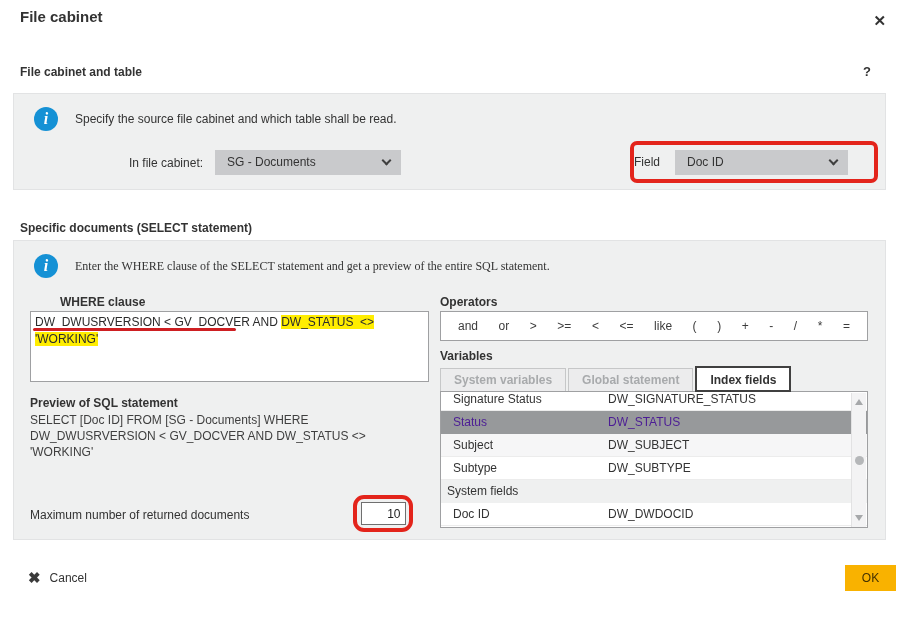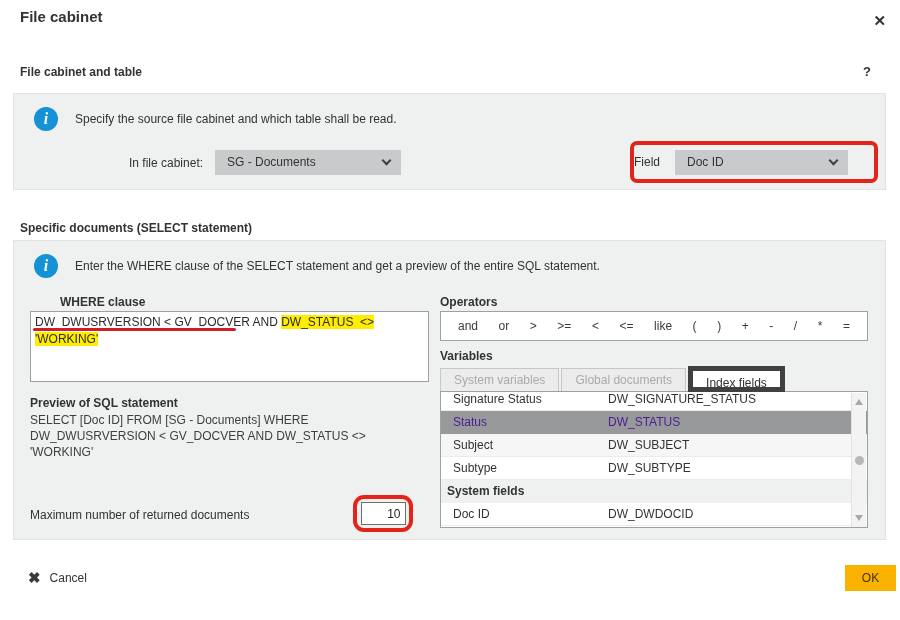--- a/index.html
+++ b/index.html
@@ -42,35 +42,35 @@
   .hl { background:#ffed00; }
   #red-underline { left:33px; top:328px; width:203px; height:3px; background:#ce1f22; border-radius:2px; }
 
   
   #operators-box { left:440px; top:311px; width:428px; height:30px; display:flex;
                    align-items:center; justify-content:space-between; padding:0 17px; }
   .op { font-size:12px; color:#3c3c3c; cursor:pointer; }
 
   
   #tabs { left:440px; top:366px; display:flex; align-items:flex-end; }
-  .tab { height:24px; line-height:23px; padding:0 13px; font-size:12px; font-weight:normal;
+  .tab { height:24px; line-height:23px; padding:0 13px; font-size:12px; font-weight:bold;
          background:#ececed; border:1px solid #c6c7c8; color:#a8aaac; margin-right:2px; cursor:pointer; }
-  .tab.active { background:#fff; border:5px solid #404040; color:#333; height:26px; line-height:25px;
+  .tab.active { background:#fff; border:2px solid #404040; color:#333; height:26px; line-height:25px;
                 position:relative; z-index:3; }
 
   
   #var-table { left:440px; top:391px; width:428px; height:137px; overflow:hidden; }
   #var-rows { margin-top:-4px; }
   .vrow { height:23px; line-height:23px; font-size:12px; position:relative; background:#fff;
           border-bottom:1px solid #ececec; cursor:pointer; }
   .vrow .c1 { position:absolute; left:12px; }
   .vrow .c2 { position:absolute; left:167px; }
   .vrow.alt { background:#f6f6f7; }
   .vrow.selected { background:#97999b; color:#4c1d95; border-bottom:1px solid #97999b; }
-  .vgroup { height:23px; line-height:23px; font-size:12px; font-weight:bold; color:#333;
+  .vgroup { height:23px; line-height:23px; font-size:12px; font-weight:normal; color:#333;
             background:#eff0f0; padding-left:6px; }
   
   #var-scroll { position:absolute; right:1px; top:1px; width:15px; height:134px;
                 background:#f3f3f4; border-left:1px solid #e2e2e3; cursor:pointer; }
   .arr-up { position:absolute; left:3px; top:6px; width:0; height:0;
             border-left:4px solid transparent; border-right:4px solid transparent;
             border-bottom:6px solid #a6a8aa; }
   .arr-dn { position:absolute; left:3px; bottom:6px; width:0; height:0;
             border-left:4px solid transparent; border-right:4px solid transparent;
             border-top:6px solid #a6a8aa; }
@@ -117,21 +117,21 @@
     <div class="dd" id="field-select">
       <span>Doc ID</span>
       <span class="chev"></span>
     </div>
   </div>
 
   <div class="abs sect-title" style="left:20px; top:221px;">Specific documents (SELECT statement)</div>
 
   <div class="abs panel" id="panel2"></div>
   <div class="abs info-icon" style="left:34px; top:254px;">i</div>
-  <div class="abs info-text" style="left:75px; top:259px;">Enter the WHERE clause of the SELECT statement and get a preview of the entire SQL statement.</div>
+  <div class="abs info-text" style="left:75px; top:259px;font-family:Liberation Serif, serif;">Enter the WHERE clause of the SELECT statement and get a preview of the entire SQL statement.</div>
 
   <div class="abs sect-title" style="left:28px; top:295px;margin-left:32px;">WHERE clause</div>
   <div class="abs white-box" id="where-box"><span>DW_DWUSRVERSION &lt; GV_DOCVER AND </span><span class="hl">DW_STATUS  &lt;&gt;</span><br><span class="hl">'WORKING'</span></div>
   <div class="abs" id="red-underline"></div>
 
   <div class="abs sect-title" style="left:440px; top:295px;">Operators</div>
   <div class="abs white-box" id="operators-box">
       <span class="op">and</span>
       <span class="op">or</span>
       <span class="op">&gt;</span>
@@ -144,21 +144,21 @@
       <span class="op">+</span>
       <span class="op">-</span>
       <span class="op">/</span>
       <span class="op">*</span>
       <span class="op">=</span>
     </div>
 
   <div class="abs sect-title" style="left:440px; top:349px;">Variables</div>
   <div class="abs" id="tabs">
       <div class="tab">System variables</div>
-      <div class="tab">Global documents</div>
+      <div class="tab">Global statement</div>
       <div class="tab active">Index fields</div>
     </div>
 
   <div class="abs white-box" id="var-table">
     <div id="var-rows">
         <div class="vrow">
           <span class="c1">Signature Status</span>
           <span class="c2">DW_SIGNATURE_STATUS</span>
         </div>
         <div class="vrow selected">

